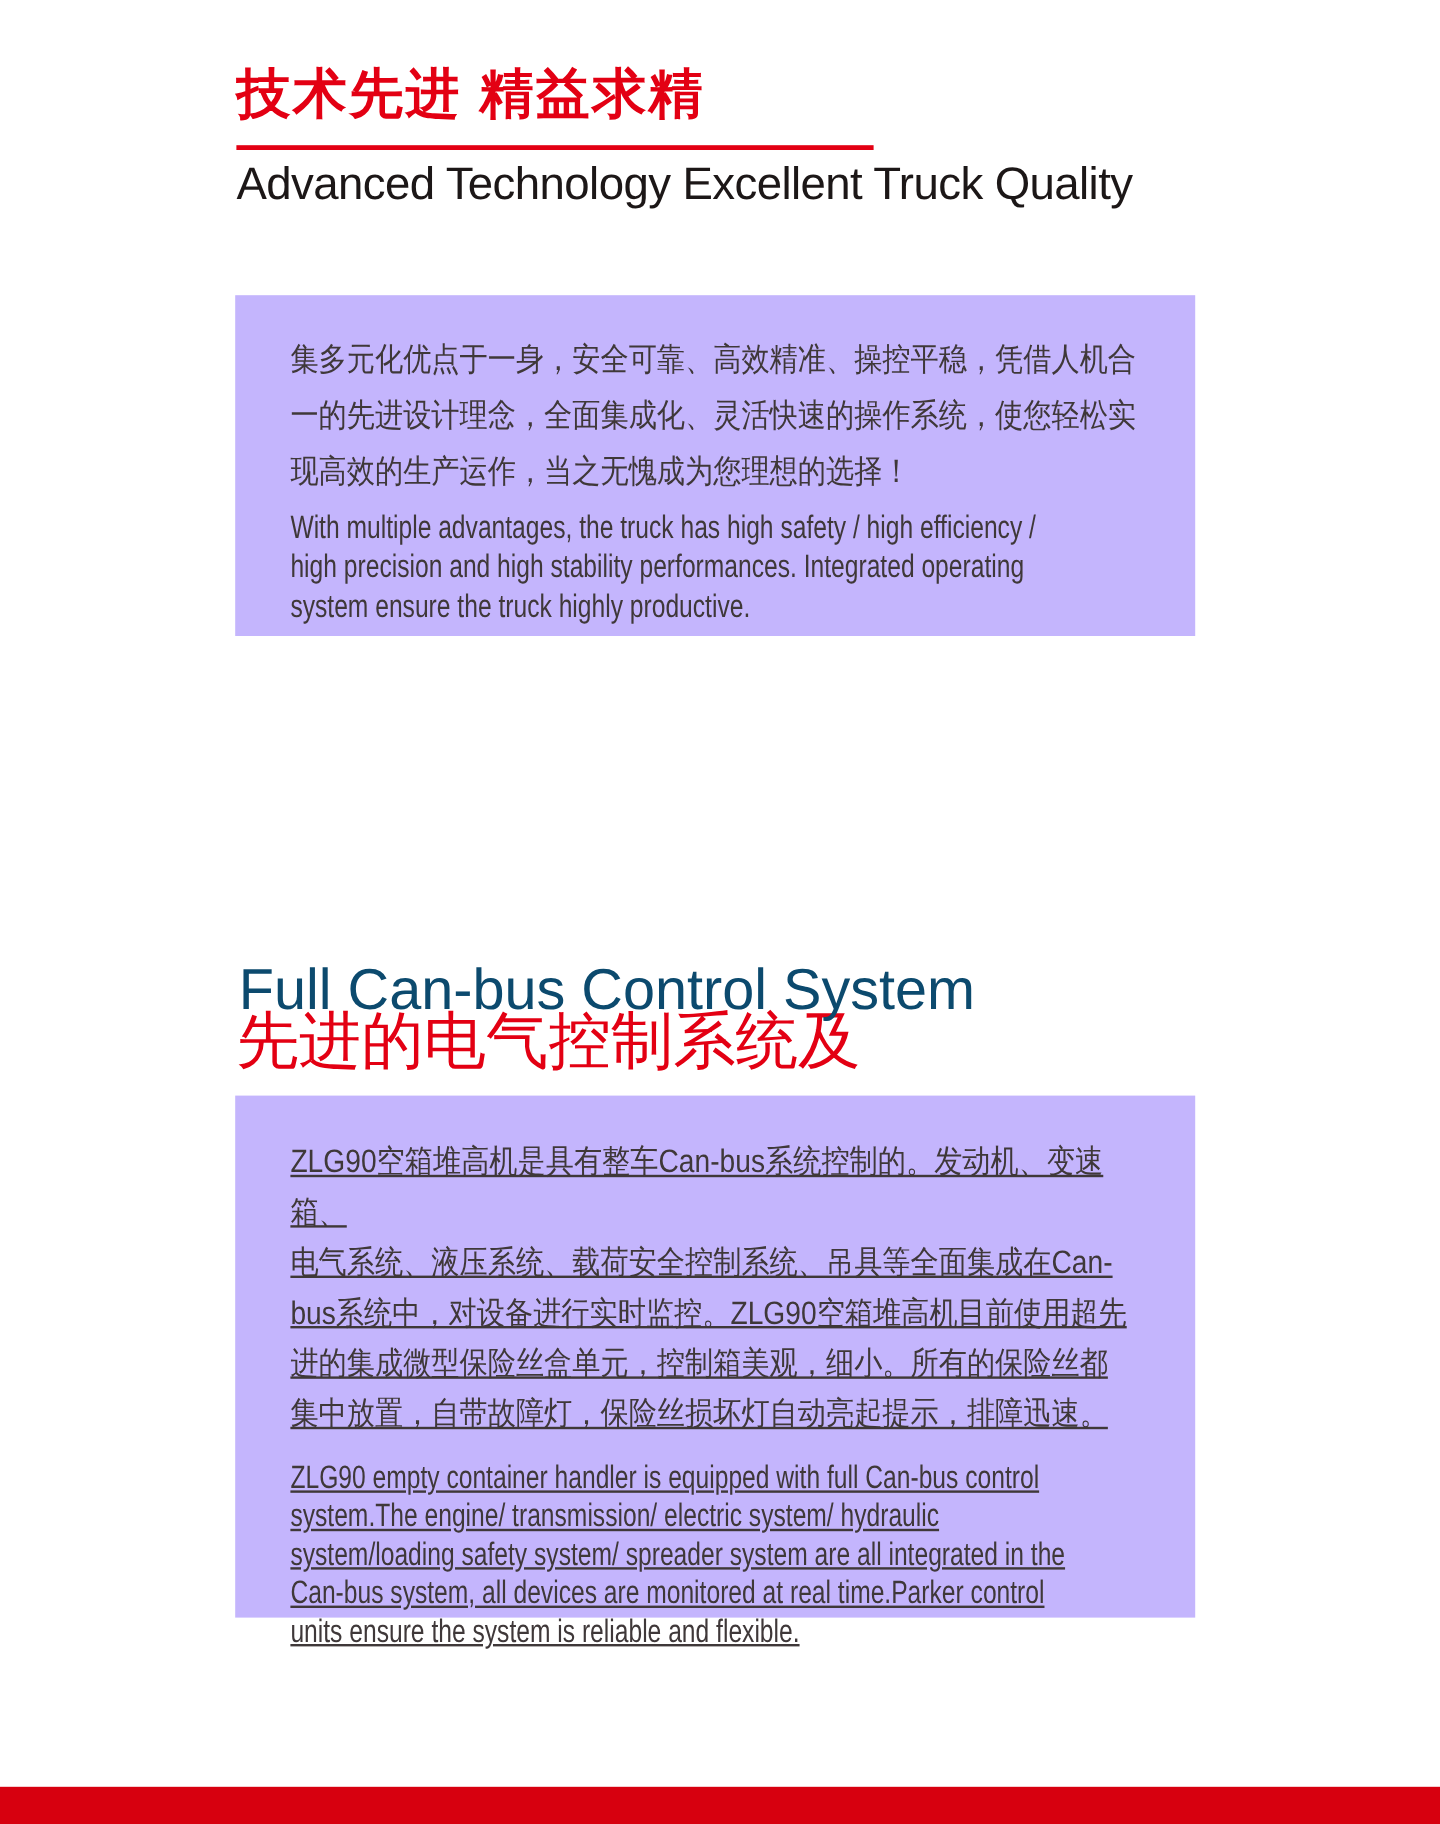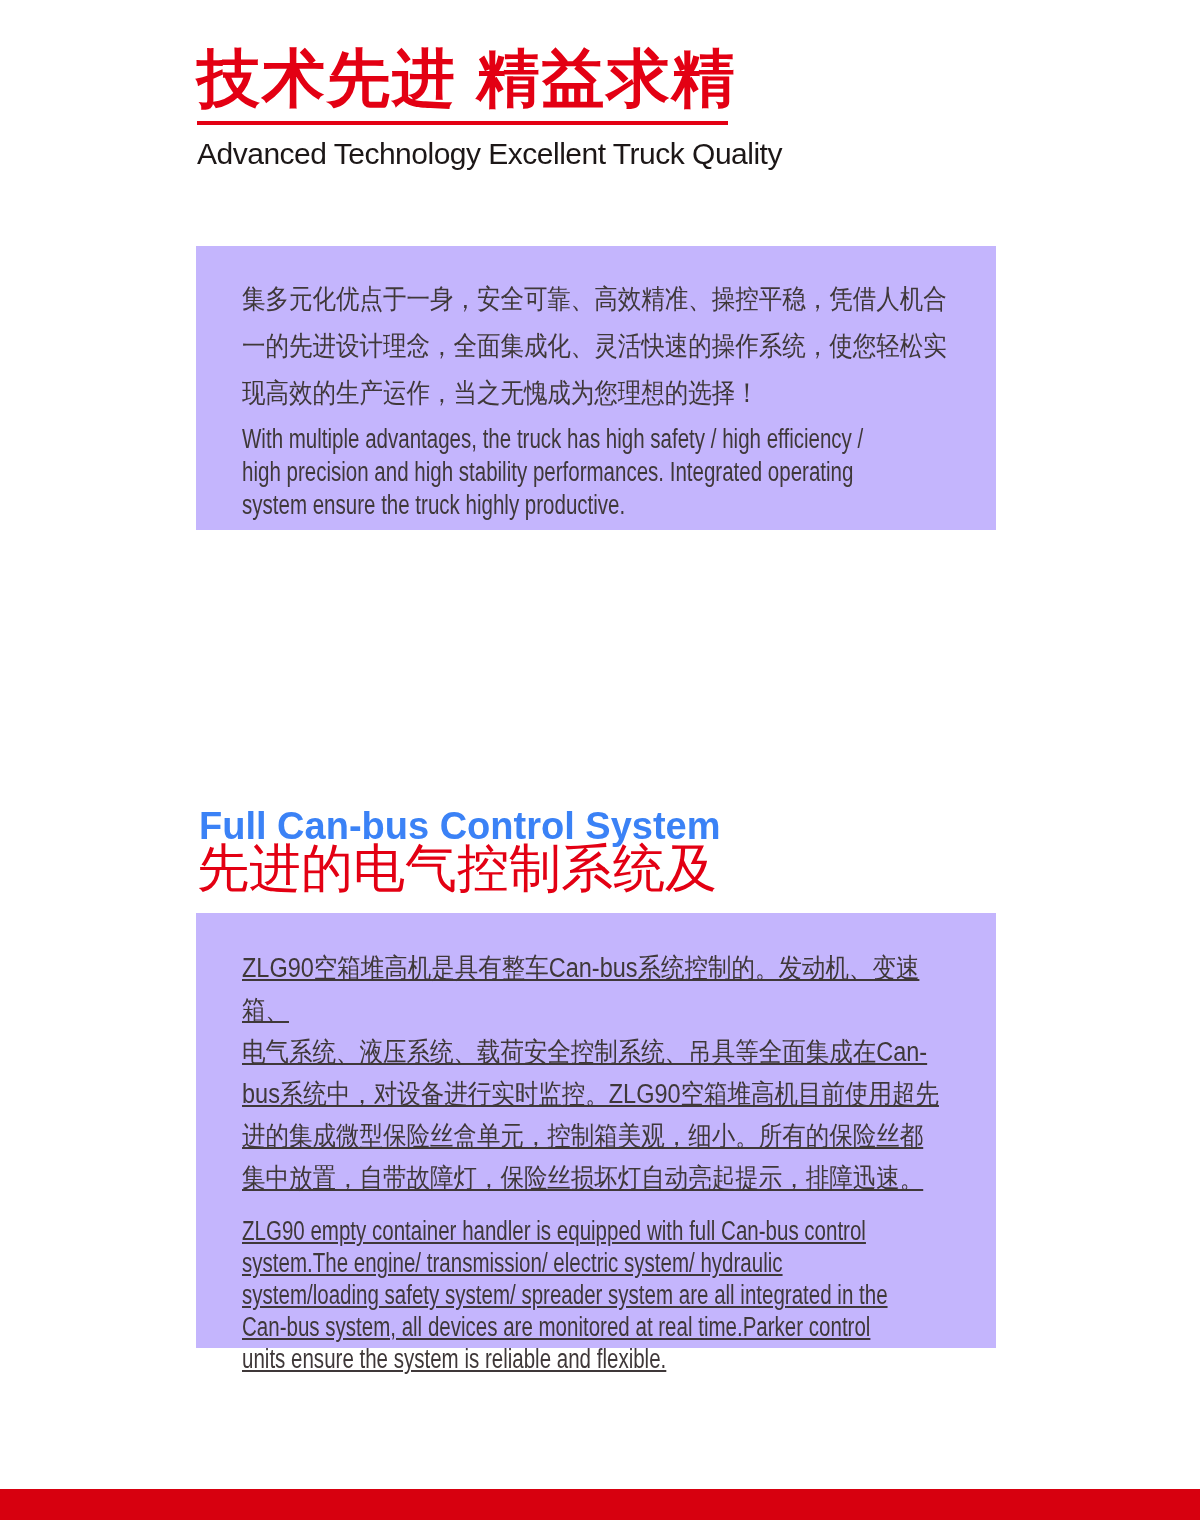--- a/index.html
+++ b/index.html
@@ -10,37 +10,37 @@
     background: #ffffff;
     overflow: hidden;
     font-family: "Liberation Sans", "DejaVu Sans", sans-serif;
     color: #3f3839;
   }
 
   
   .title-cn {
     position: absolute;
     left: 197px; top: 40px;
-    font-size: 63px;
+    font-size: 45px;
     line-height: 76px;
     font-weight: 900;
     letter-spacing: 2px;
     color: #e30013;
     white-space: pre;
   }
   .title-underline {
     position: absolute;
     left: 197px; top: 121px;
     width: 531px; height: 4px;
     background: #e30013;
   }
   .title-en {
     position: absolute;
     left: 197px; top: 130px;
-    font-size: 30px;
+    font-size: 38px;
     line-height: 48px;
     font-weight: 400;
     color: #1c1717;
     white-space: pre;
     letter-spacing: -0.5px;
   }
 
   
   .grey-box {
     position: absolute;
@@ -81,24 +81,24 @@
     left: 197px; top: 648px;
     font-size: 52px;
     line-height: 88px;
     font-weight: 400;
     color: #e30013;
     white-space: pre;
   }
   .section-heading-en {
     position: absolute;
     left: 199px; top: 800px;
-    font-size: 38px;
+    font-size: 48px;
     line-height: 52px;
-    font-weight: 700;
-    color: #3b82f6;
+    font-weight: 400;
+    color: #0c4a6e;
     white-space: pre;
   }
 
   
   .bottom-bar {
     position: absolute;
     left: 0; top: 1489px;
     width: 1200px; height: 31px;
     background: #d7000f;
   }

